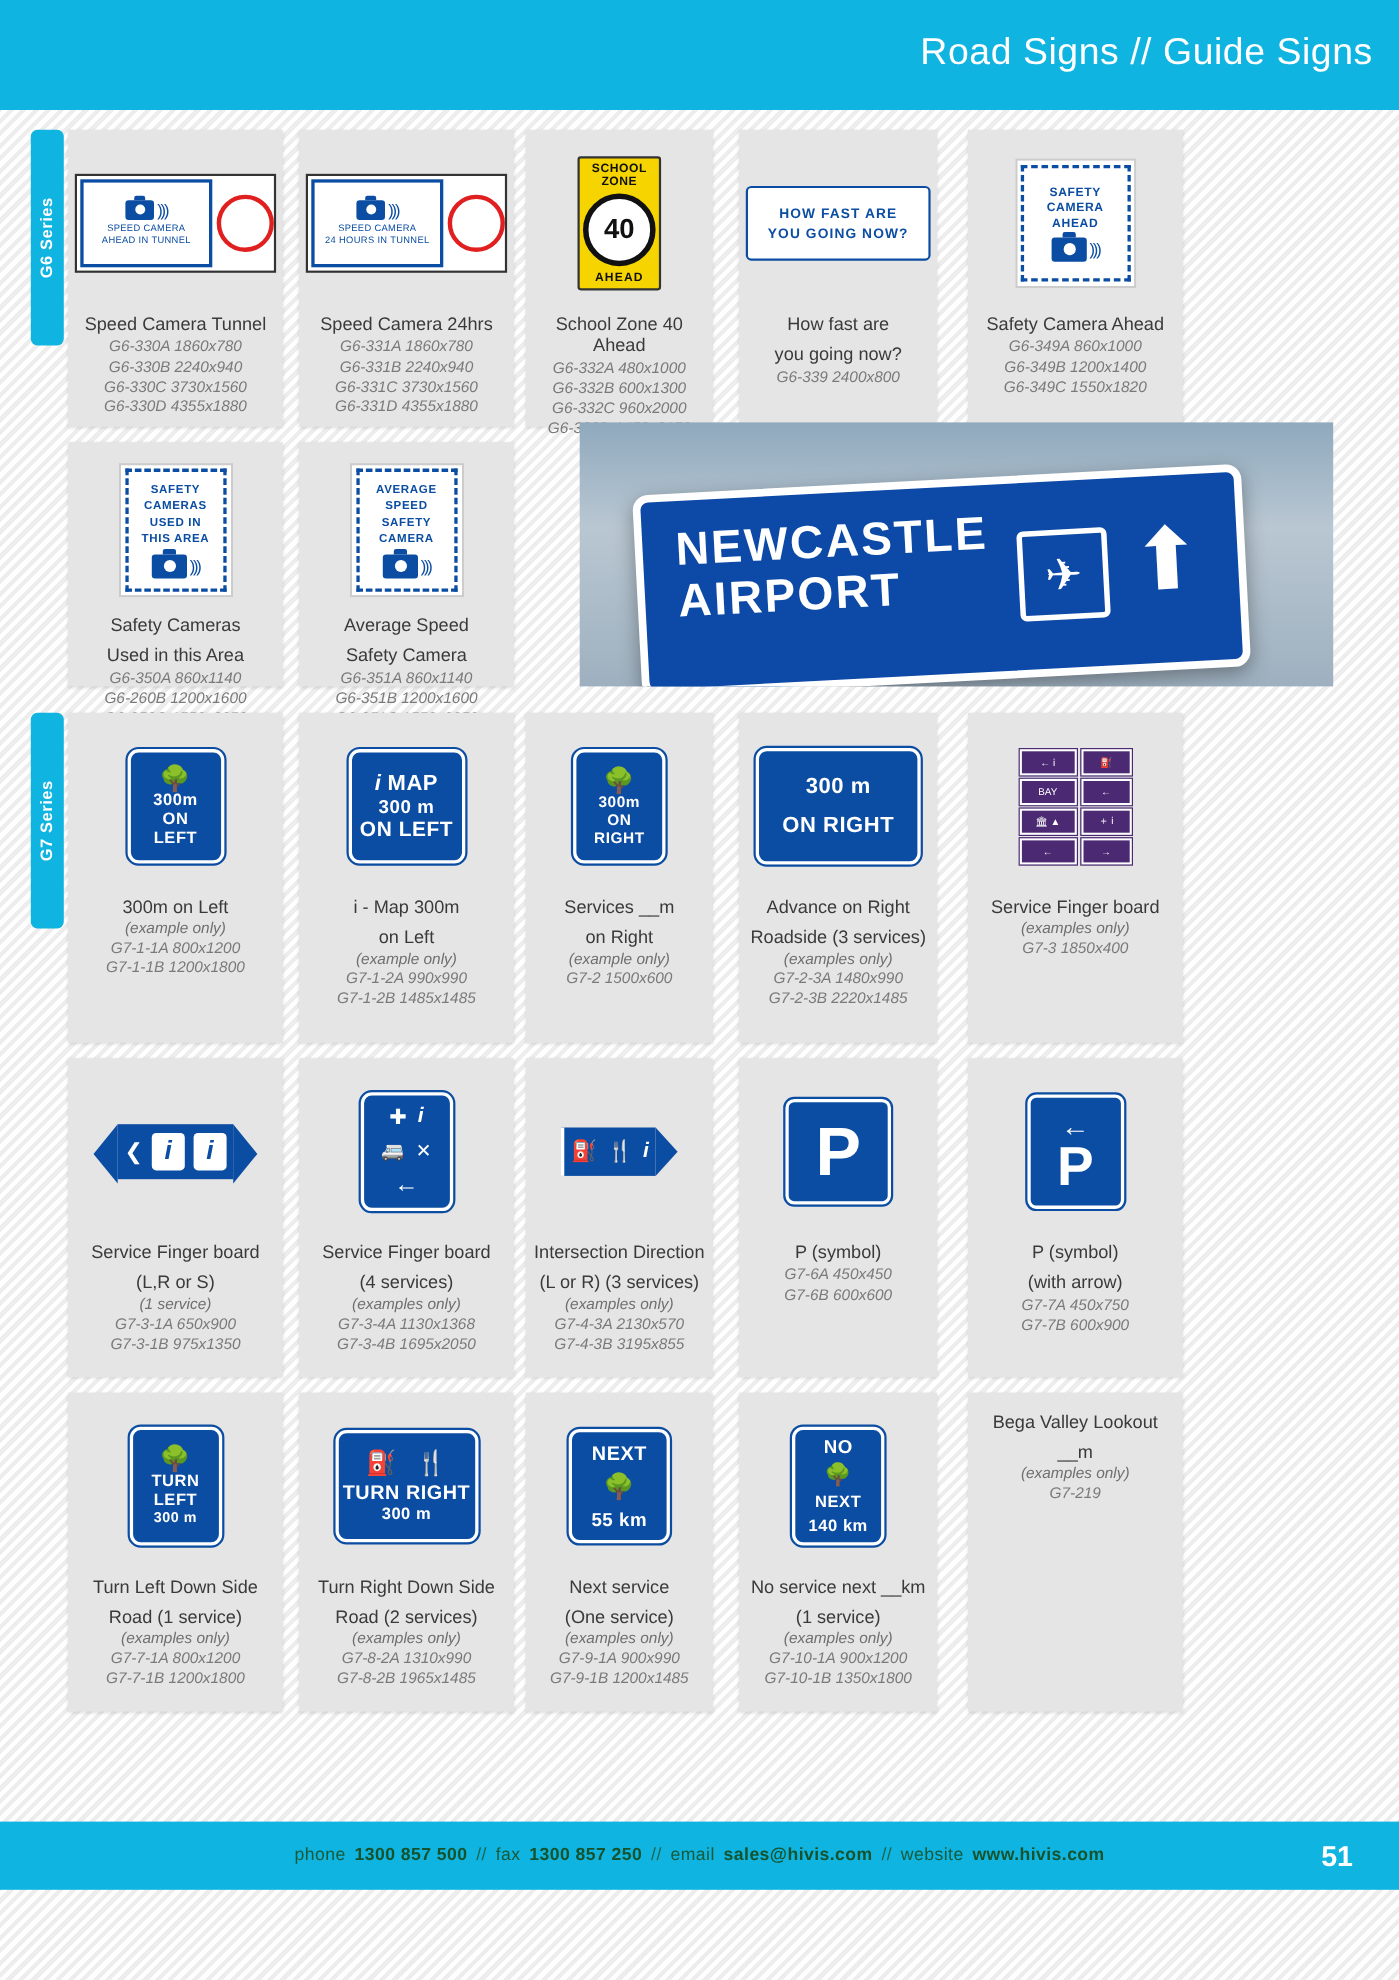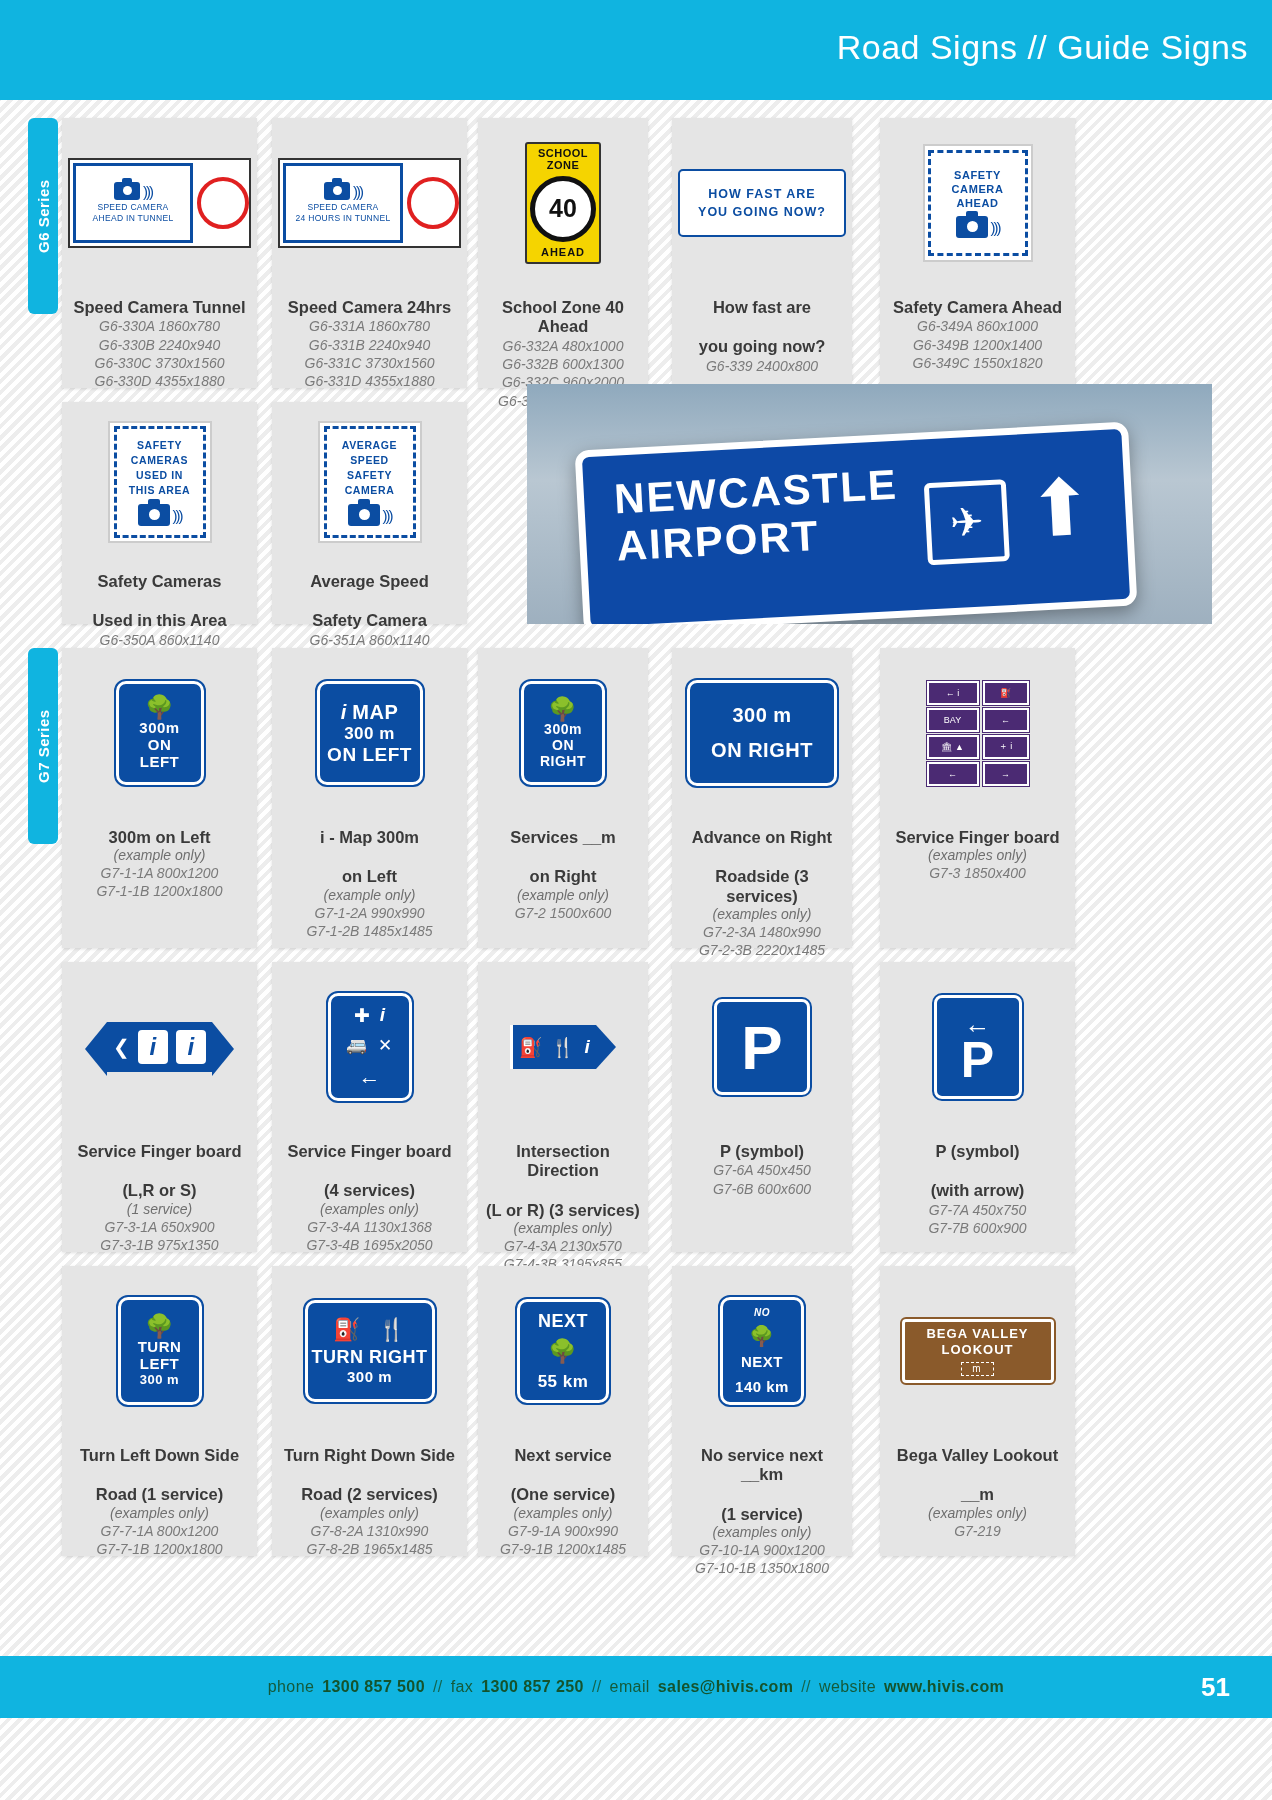--- a/index.html
+++ b/index.html
@@ -62,21 +62,21 @@
     position:absolute;
     background:#e5e5e5;
     box-shadow:0 1px 3px rgba(0,0,0,0.13);
     box-sizing:border-box;
     text-align:center;
     padding:10px 6px 10px 6px;
   }
   .sign-area{
     height:150px;display:flex;align-items:center;justify-content:center;
   }
-  .cap-title{font-size:16.5px;color:#3a3a3a;line-height:1.18;margin-top:20px;font-weight:bold;}
+  .cap-title{font-size:16.5px;color:#3a3a3a;line-height:1.18;margin-top:8px;}
   .cap-note{font-size:14px;font-style:italic;color:#6f6f6f;line-height:1.2;}
   .cap-code{font-size:14px;font-style:italic;color:#7a7a7a;line-height:1.3;}
 
   
   .sc-sign{
     width:186px;height:90px;border:2px solid #333;background:#fff;
     display:flex;box-sizing:border-box;
   }
   .sc-left{
     width:120px;border:3px solid #0b4da2;box-sizing:border-box;margin:3px;
@@ -608,41 +608,34 @@
       <div class="cap-title">Next service</div>
       <div class="cap-title">(One service)</div>
       <div class="cap-note">(examples only)</div>
       <div class="cap-code">G7-9-1A 900x990</div>
       <div class="cap-code">G7-9-1B 1200x1485</div>
     </div>
 
     <div class="cell" style="left:672px;top:1166px;width:180px;height:290px;">
       <div class="sign-area">
         <div class="bsq" style="width:84px;height:108px;justify-content:space-evenly;">
-          <div class="b-line" style="font-size:10px;font-style:italic;">NO</div>
+          <div class="b-line" style="font-size:17px;">NO</div>
           <div class="tree" style="font-size:20px;">🌳</div>
           <div class="b-line" style="font-size:15px;">NEXT</div>
           <div class="b-line" style="font-size:15px;">140 km</div>
         </div>
       </div>
       <div class="cap-title">No service next __km</div>
       <div class="cap-title">(1 service)</div>
       <div class="cap-note">(examples only)</div>
       <div class="cap-code">G7-10-1A 900x1200</div>
       <div class="cap-code">G7-10-1B 1350x1800</div>
     </div>
 
     <div class="cell" style="left:880px;top:1166px;width:195px;height:290px;">
-      <div class="sign-area">
-        <div class="bega">
-          <div>BEGA VALLEY</div>
-          <div>LOOKOUT</div>
-          <div class="dash">m</div>
-        </div>
-      </div>
       <div class="cap-title">Bega Valley Lookout</div>
       <div class="cap-title">__m</div>
       <div class="cap-note">(examples only)</div>
       <div class="cap-code">G7-219</div>
     </div>
 
   </div>
 </div>
 
 <div class="footer">

